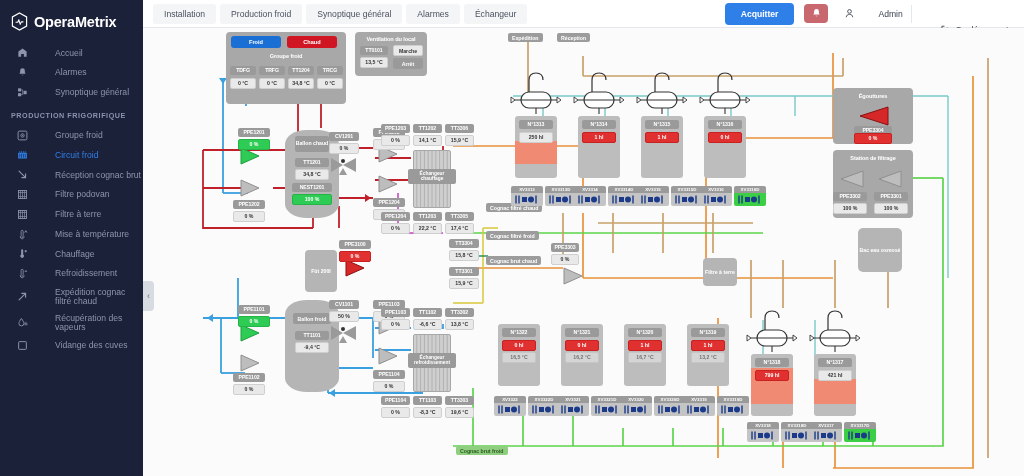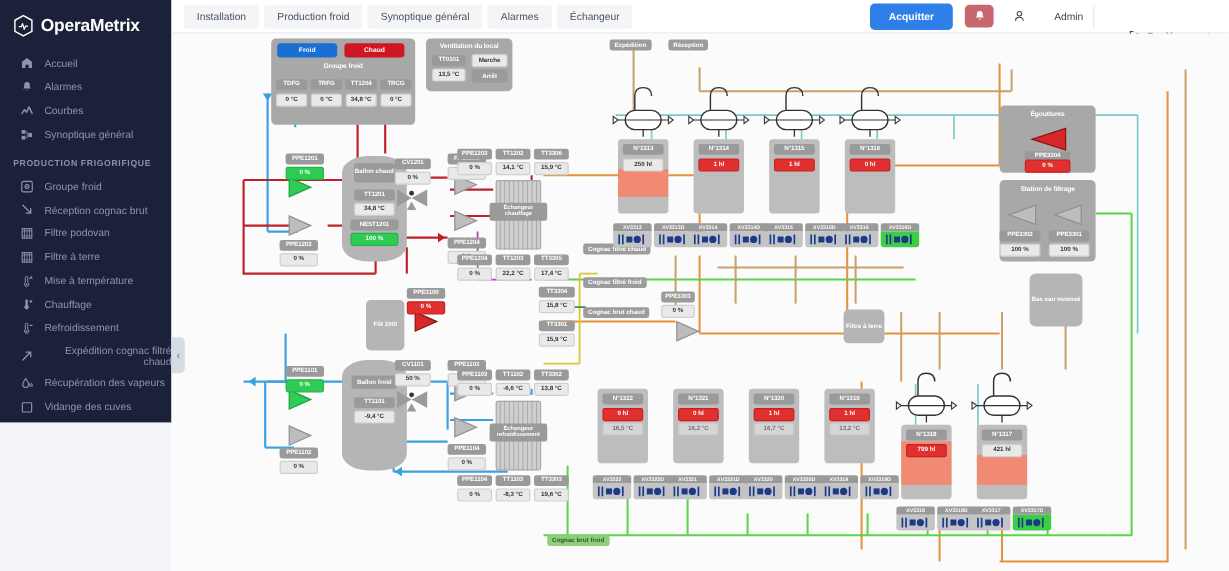--- a/index.html
+++ b/index.html
@@ -5,33 +5,33 @@
   * { box-sizing: border-box; margin:0; padding:0; }
   body {
     width:1024px; height:476px; overflow:hidden;
     font-family:"Liberation Sans", sans-serif;
     background:#f2f4f7;
   }
   #app { position:relative; width:1024px; height:476px; display:flex; }
 
   
   #sidebar {
-    width:143px; height:352px; background:#1b2138; flex:0 0 143px;
+    width:143px; height:476px; background:#1b2138; flex:0 0 143px;
     position:relative; overflow:hidden;
   }
   .brand { display:flex; align-items:center; gap:6px; padding:12px 0 12px 11px; }
   .brand-logo { width:17px; height:19px; flex:0 0 17px; }
   .brand-text { color:#fff; font-size:14.5px; font-weight:bold; letter-spacing:-0.2px; }
   .nav-section {
     color:#8a93ad; font-size:7.2px; font-weight:bold; letter-spacing:0.55px;
     padding:9px 0 5px 11px; text-transform:uppercase;
   }
   .nav-item {
-    display:flex; align-items:center; gap:9px; padding:4.4px 0 4.4px 17px;
-    color:#8d95ac; font-size:8.6px; cursor:pointer; line-height:1;text-align:right;
+    display:flex; align-items:center; gap:27px; padding:4.4px 0 4.4px 17px;
+    color:#8d95ac; font-size:8.6px; cursor:pointer; line-height:1;
   }
   .nav-item .ic { width:11px; height:11px; flex:0 0 11px; display:block; }
   .nav-item.active-blue { color:#2f7fe8; }
   .nav-item.active-blue .ic { color:#2f7fe8; }
   .nav-item.active-red { color:#e8414a; }
   .nav-item.active-red .ic { color:#e8414a; }
 
   
   #collapse-handle {
     position:absolute; left:143px; top:281px; width:11px; height:30px;
@@ -124,46 +124,48 @@
             <svg viewBox="0 0 16 16" width="11" height="11">
               <path d="M8 1.8a3.4 3.4 0 0 0-3.4 3.4v2.4L3.4 9.8h9.2l-1.2-2.2V5.2A3.4 3.4 0 0 0 8 1.8Z" fill="currentColor"></path>
               <path d="M6.7 11.3a1.4 1.4 0 0 0 2.6 0Z" fill="currentColor"></path>
             </svg>
           </span>
           <span>Alarmes</span>
         </div>
         <div class="nav-item">
           <span class="ic">
             <svg viewBox="0 0 16 16" width="11" height="11">
-              <path d="M1.5 11.5 5 6.5l2.5 3L10.5 3l4 8.5" fill="none" stroke="currentColor" stroke-width="1.7" stroke-linejoin="round"></path>
-            </svg>
-          </span>
-          <span>Courbes</span>
-        </div>
-        <div class="nav-item">
-          <span class="ic">
-            <svg viewBox="0 0 16 16" width="11" height="11">
               <rect x="1.5" y="2" width="4.5" height="4.5" fill="currentColor"></rect>
               <rect x="1.5" y="9" width="4.5" height="4.5" fill="currentColor"></rect>
               <rect x="9.5" y="5.5" width="4.5" height="5" fill="currentColor"></rect>
               <path d="M6 4.2h2.2v7H6" fill="none" stroke="currentColor" stroke-width="1"></path>
             </svg>
           </span>
           <span>Synoptique général</span>
         </div>
         <div class="nav-section">PRODUCTION FRIGORIFIQUE</div>
         <div class="nav-item">
           <span class="ic">
             <svg viewBox="0 0 16 16" width="11" height="11">
               <rect x="1.6" y="1.6" width="12.8" height="12.8" rx="2" fill="none" stroke="currentColor" stroke-width="1.4"></rect>
               <circle cx="8" cy="8" r="2.4" fill="none" stroke="currentColor" stroke-width="1.3"></circle>
               <circle cx="8" cy="8" r="0.9" fill="currentColor"></circle>
             </svg>
           </span>
           <span>Groupe froid</span>
+        </div>
+        <div class="nav-item active-blue">
+          <span class="ic">
+            <svg viewBox="0 0 16 16" width="11" height="11">
+              <rect x="1.6" y="4" width="12.8" height="8.5" rx="1" fill="currentColor"></rect>
+              <path d="M4 4V1.8M6.6 4V1.8M9.4 4V1.8M12 4V1.8" stroke="currentColor" stroke-width="1.2"></path>
+              <path d="M4 5.5v5.5M6.6 5.5v5.5M9.4 5.5v5.5M12 5.5v5.5" stroke="#1b2138" stroke-width="0.9"></path>
+            </svg>
+          </span>
+          <span>Circuit froid</span>
         </div>
         <div class="nav-item">
           <span class="ic">
             <svg viewBox="0 0 16 16" width="11" height="11">
               <path d="M3 3 L12.5 12.5M12.5 7v5.5H7" fill="none" stroke="currentColor" stroke-width="1.6" stroke-linecap="round"></path>
             </svg>
           </span>
           <span>Réception cognac brut</span>
         </div>
         <div class="nav-item">

